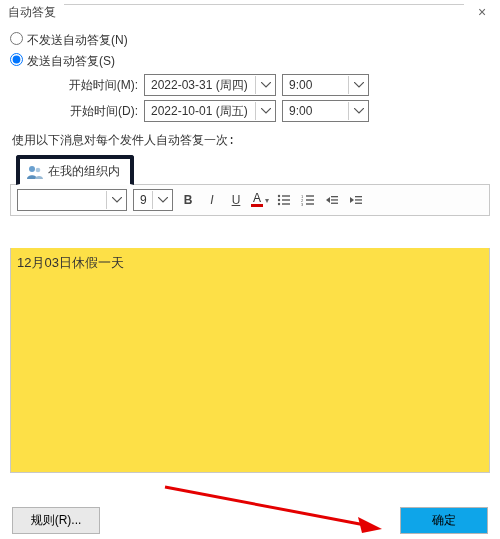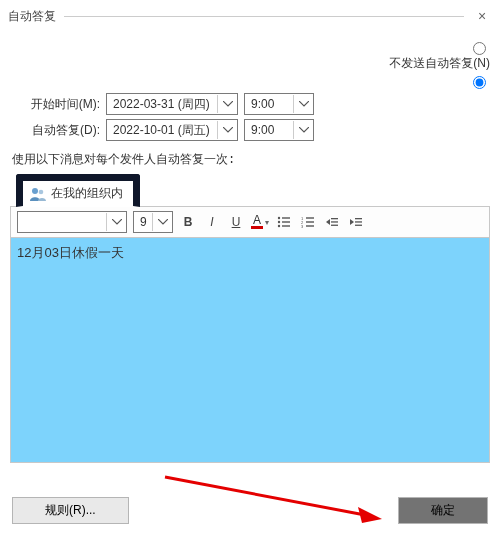--- a/index.html
+++ b/index.html
@@ -7,40 +7,40 @@
   font-family: "Microsoft YaHei", "Segoe UI", sans-serif;
   font-size: 12px;
   background: #ffffff;
   width: 500px;
   height: 539px;
   overflow: hidden;
   color: #333;
 }
 .titlebar {
   display: flex;
-  align-items: center;
-  padding: 16px 8px;
+  align-items: flex-start;
+  padding: 4px 8px;
   height: 22px;
 }
 .titlebar-text { font-size: 12px; color: #444; }
 .titlebar-line { flex: 1; height: 1px; background: #ccc; margin: 0 8px; }
 .close-x {
   font-size: 14px;
   color: #666;
   width: 20px;
   text-align: center;
   cursor: pointer;
 }
 .content { padding: 6px 10px; }
-.radio-row { display: flex; align-items: flex-end; margin: 4px 0; flex-direction: column; }
+.radio-row { display: flex; align-items: flex-start; margin: 4px 0; }
 .radio-row input[type=radio] { margin-right: 4px; }
 .indent1 { margin-left: 18px; }
 .check-row { display: flex; align-items: center; margin: 4px 0; }
 .check-row input[type=checkbox] { margin-right: 4px; }
-.time-grid { }
+.time-grid { margin-left: 38px; }
 .time-row { display: flex; align-items: center; margin: 4px 0; gap: 6px; }
 .time-label { width: 72px; text-align: right; }
 .combo {
   display: inline-flex;
   align-items: center;
   border: 1px solid #7a7a7a;
   background: #fff;
   height: 22px;
   padding: 0 2px 0 6px;
   font-size: 12px;
@@ -50,21 +50,21 @@
   width: 18px;
   height: 18px;
   margin-left: 4px;
   display: flex;
   align-items: center;
   justify-content: center;
   border-left: 1px solid #ccc;
   padding-left: 3px;
 }
 .combo.date { width: 132px; justify-content: space-between; }
-.combo.time { width: 70px; justify-content: space-between; }
+.combo.time { width: 87px; justify-content: space-between; }
 .combo.fontname { width: 110px; justify-content: space-between; }
 .combo.fontsize { width: 40px; justify-content: space-between; }
 .section-label { margin: 10px 0 6px 2px; font-family: Liberation Mono, monospace; }
 .tabs {
   display: flex;
   align-items: flex-end;
   gap: 2px;
   padding-left: 6px;
   position: relative;
 }
@@ -74,21 +74,21 @@
   left: 0; right: 0;
   height: 1px;
   background: #c8c8c8;
 }
 .tab {
   display: flex;
   align-items: center;
   gap: 4px;
   padding: 4px 10px 4px 6px;
   background: #f6f6f6;
-  border: 7px solid #0f172a;
+  border: 4px solid #0f172a;
   border-bottom: 1px solid #c8c8c8;
   border-radius: 3px 3px 0 0;
   position: relative;
   z-index: 1;
   font-size: 12px;
 }
 .tab.active {
   background: #fff;
   border-bottom: 1px solid #fff;
   z-index: 2;
@@ -120,44 +120,44 @@
 .colorA .glyph {
   display: flex; flex-direction: column; align-items: center;
 }
 .colorA .letter { font-size: 12px; line-height: 10px; }
 .colorA .bar { width: 12px; height: 3px; background: #d00000; margin-top: 1px; }
 .colorA .mini-chev { font-size: 8px; margin-left: 2px; color: #666;}
 .list-icon { width:14px; height:14px; }
 .textarea-wrap {
   border: 1px solid #c8c8c8;
   border-top: none;
-  background: #7dd3fc;
+  background: #fde047;
   height: 225px;
   overflow-y: scroll;
   padding: 6px;
   font-size: 13px;
+  margin-top: 32px;
 }
 .footer {
   display: flex;
   justify-content: space-between;
   padding: 28px 12px 8px 12px;
   position: relative;
 }
 .btn {
   border: 1px solid #b5b5b5;
   background: #e9e9e9;
-  padding: 4px 32px;
+  padding: 4px 0;
   font-size: 12px;
   min-width: 88px;
   text-align: center;
   cursor: pointer;
 }
 .btn.primary {
-  background: #737373;
-  text-align: right;
+  background: #0ea5e9;
 }
 .arrow-overlay {
   position: absolute;
   left: 160px;
   top: 4px;
   width: 230px;
   height: 56px;
   pointer-events: none;
 }
 svg { display: block; }
@@ -173,20 +173,21 @@
 
 <div class="content">
 
   <label class="radio-row">
     <input type="radio" name="autoreply" style="">
     <span>不发送自动答复(N)</span>
   </label>
 
   <label class="radio-row">
     <input type="radio" name="autoreply" checked="" style="">
+    <span>发送自动答复(S)</span>
   </label>
 
   <div class="indent1">
 
     <div class="time-grid">
       <div class="time-row">
         <span class="time-label">开始时间(M):</span>
         <div class="combo date">
           <span class="combo-text">2022-03-31 (周四)</span>
           <span class="chev">
@@ -198,21 +199,21 @@
         <div class="combo time">
           <span class="combo-text">9:00</span>
           <span class="chev">
               <svg width="10" height="6">
                 <path d="M0 0 L5 5 L10 0" fill="none" stroke="#555" stroke-width="1.2"></path>
               </svg>
             </span>
         </div>
       </div>
       <div class="time-row">
-        <span class="time-label">自动答复(D):</span>
+        <span class="time-label">开始时间(D):</span>
         <div class="combo date">
           <span class="combo-text">2022-10-01 (周五)</span>
           <span class="chev">
               <svg width="10" height="6">
                 <path d="M0 0 L5 5 L10 0" fill="none" stroke="#555" stroke-width="1.2"></path>
               </svg>
             </span>
         </div>
         <div class="combo time">
           <span class="combo-text">9:00</span>

